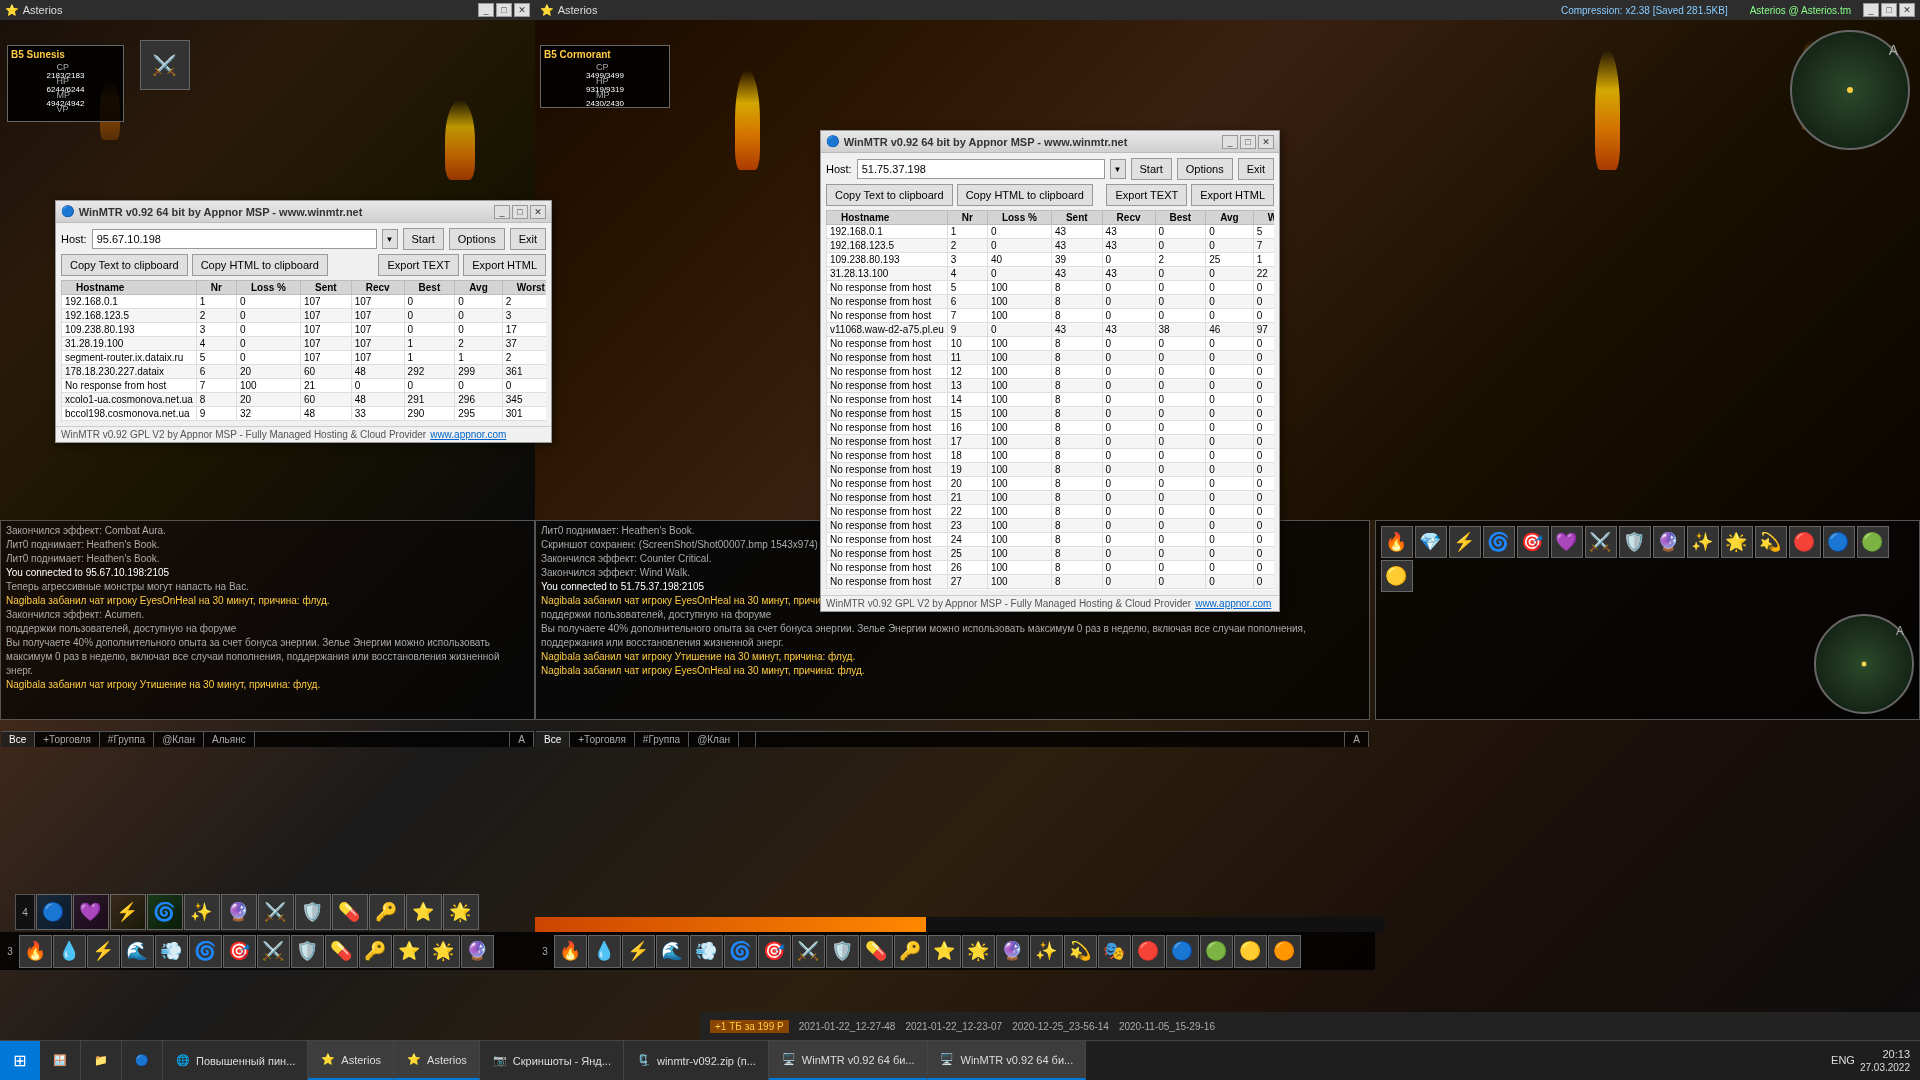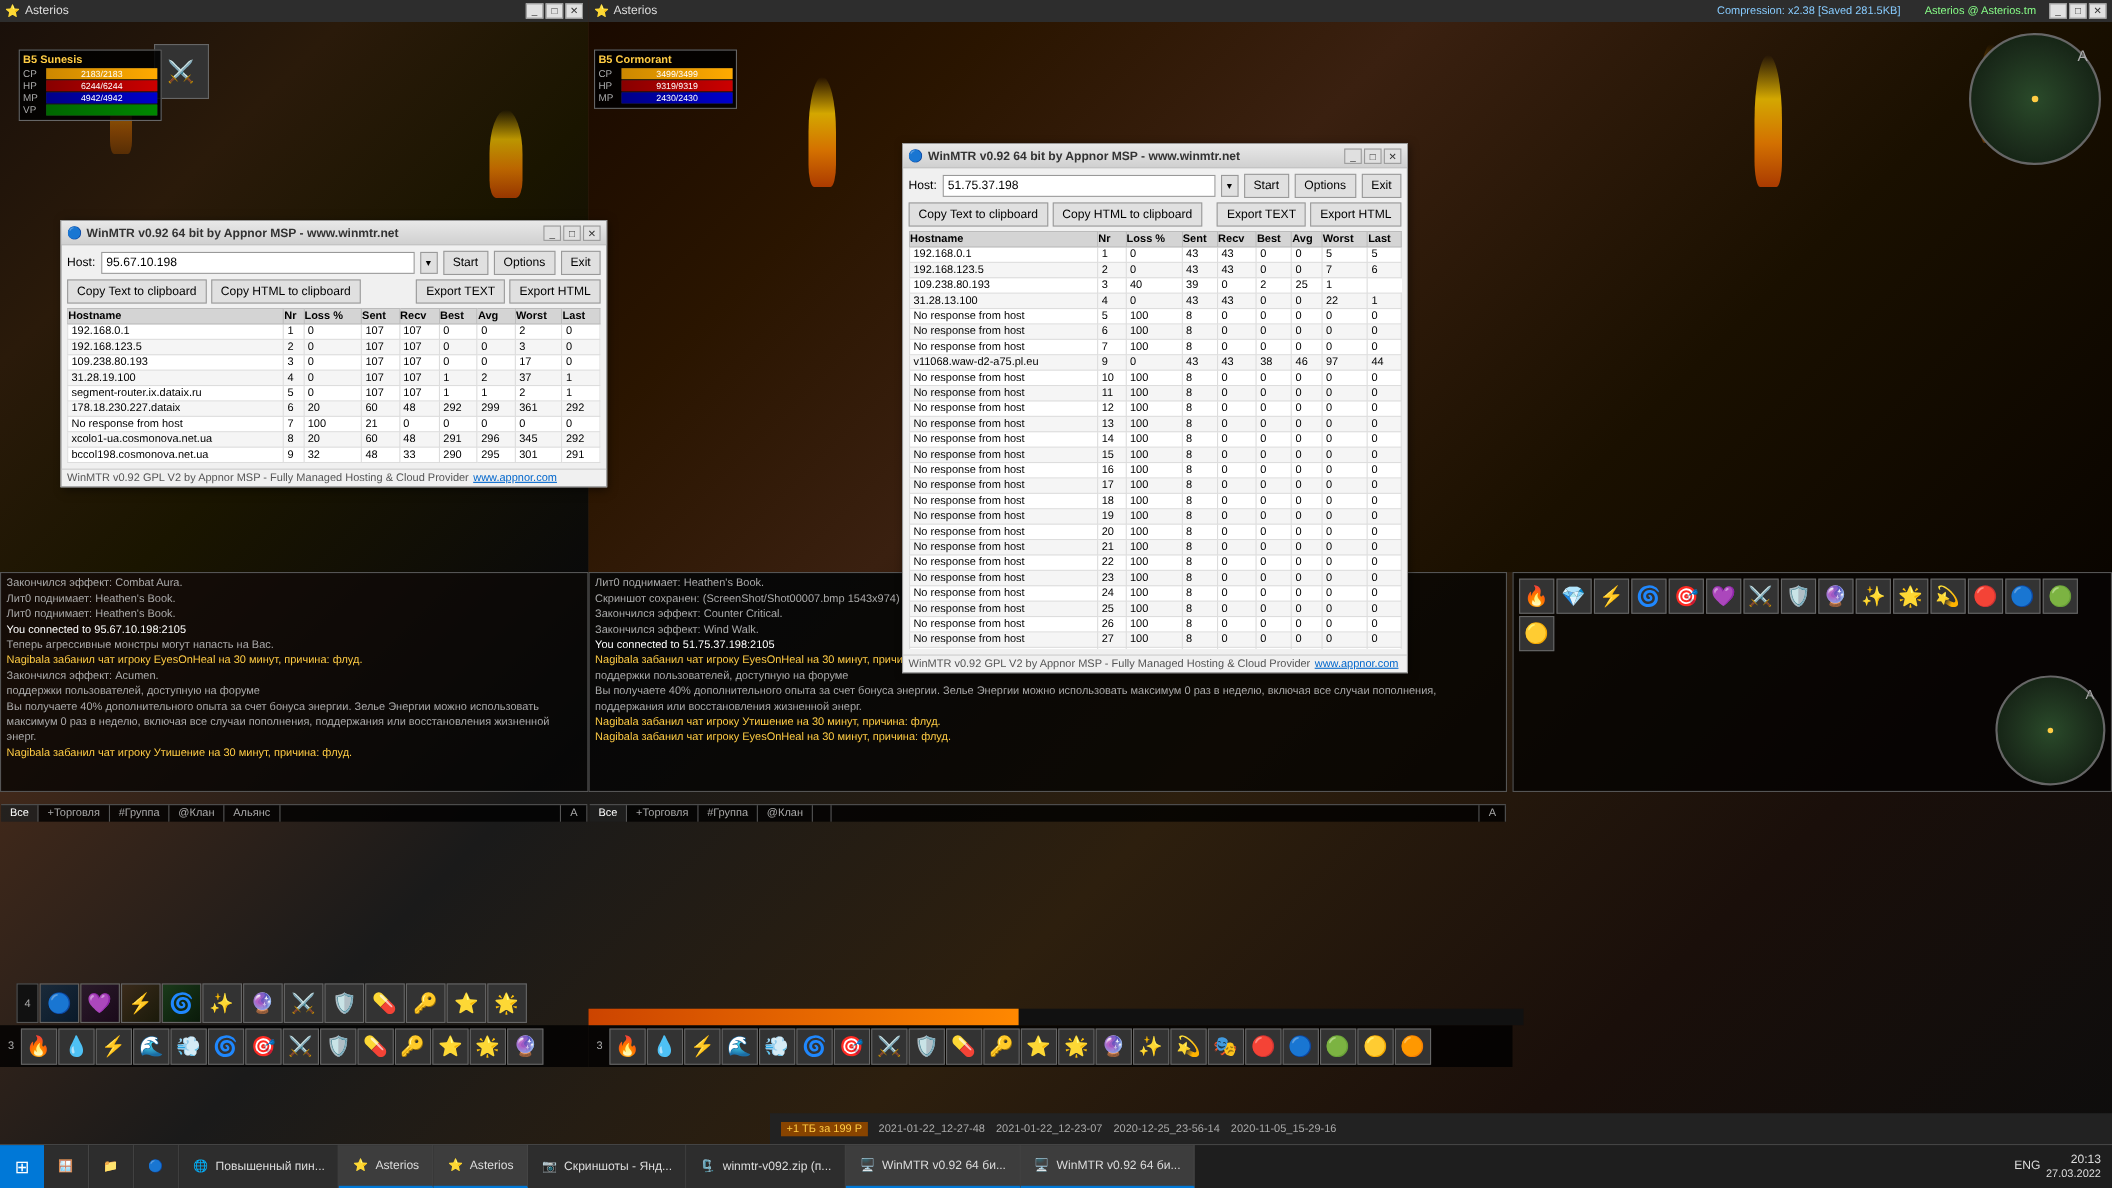--- a/index.html
+++ b/index.html
@@ -177,21 +177,21 @@
     
     .mtr-table {
       width: 100%;
       border-collapse: collapse;
       font-size: 10px;
       background: white;
     }
     .mtr-table th {
       background: #d4d4d4;
       border: 1px solid #bbb;
-      padding: 1px 0;
+      padding: 1px 14px;
       text-align: left;
       font-weight: bold;
       white-space: nowrap;
       margin-top: 32px;
     }
     .mtr-table td {
       border: 1px solid #ddd;
       padding: 1px 3px;
       white-space: nowrap;
     }
@@ -247,20 +247,21 @@
       background: rgba(0,0,0,0.85);
       border: 1px solid #666;
       padding: 3px;
       z-index: 20;
     }
     .stat-bar-container {
       display: flex;
       align-items: center;
       gap: 3px;
       margin: 1px 0;
+      flex-direction: column;
     }
     .stat-label {
       font-size: 9px;
       color: #aaa;
       width: 18px;
     }
     .stat-bar {
       height: 10px;
       position: relative;
       flex: 1;
@@ -374,21 +375,21 @@
       <div class="win-btn">_</div>
       <div class="win-btn">□</div>
       <div class="win-btn close">✕</div>
     </div>
   </div>
   <div class="asterios-content" style="width:535px;height:500px;background:linear-gradient(135deg,#1a100a 0%,#2a1a0a 30%,#1a1500 60%,#0a0a0a 100%);">
 
     <div style="position:absolute;top:80px;right:60px;width:30px;height:80px;background:linear-gradient(to top,#cc4400,#ff8800,#ffcc00,transparent);opacity:0.7;border-radius:50% 50% 20% 20%;"></div>
     <div style="position:absolute;top:60px;left:100px;width:20px;height:60px;background:linear-gradient(to top,#884400,#cc6600,#ff9900,transparent);opacity:0.5;border-radius:50% 50% 20% 20%;"></div>
 
-    <div class="player-stats" style="left:17px;top:25px;width:130px;">
+    <div class="player-stats" style="left:7px;top:25px;width:117px;">
       <div style="font-size:10px;color:#ffcc44;font-weight:bold;margin-bottom:2px;">
         B5 <span>Sunesis</span>
       </div>
       <div class="stat-bar-container">
         <span class="stat-label">CP</span>
         <div class="stat-bar">
           <div class="stat-bar-bg"></div>
           <div class="stat-bar-fill" style="width:100%;background:linear-gradient(to right,#cc8800,#ffaa00);"></div>
           <div class="stat-bar-text">2183/2183</div>
         </div>

